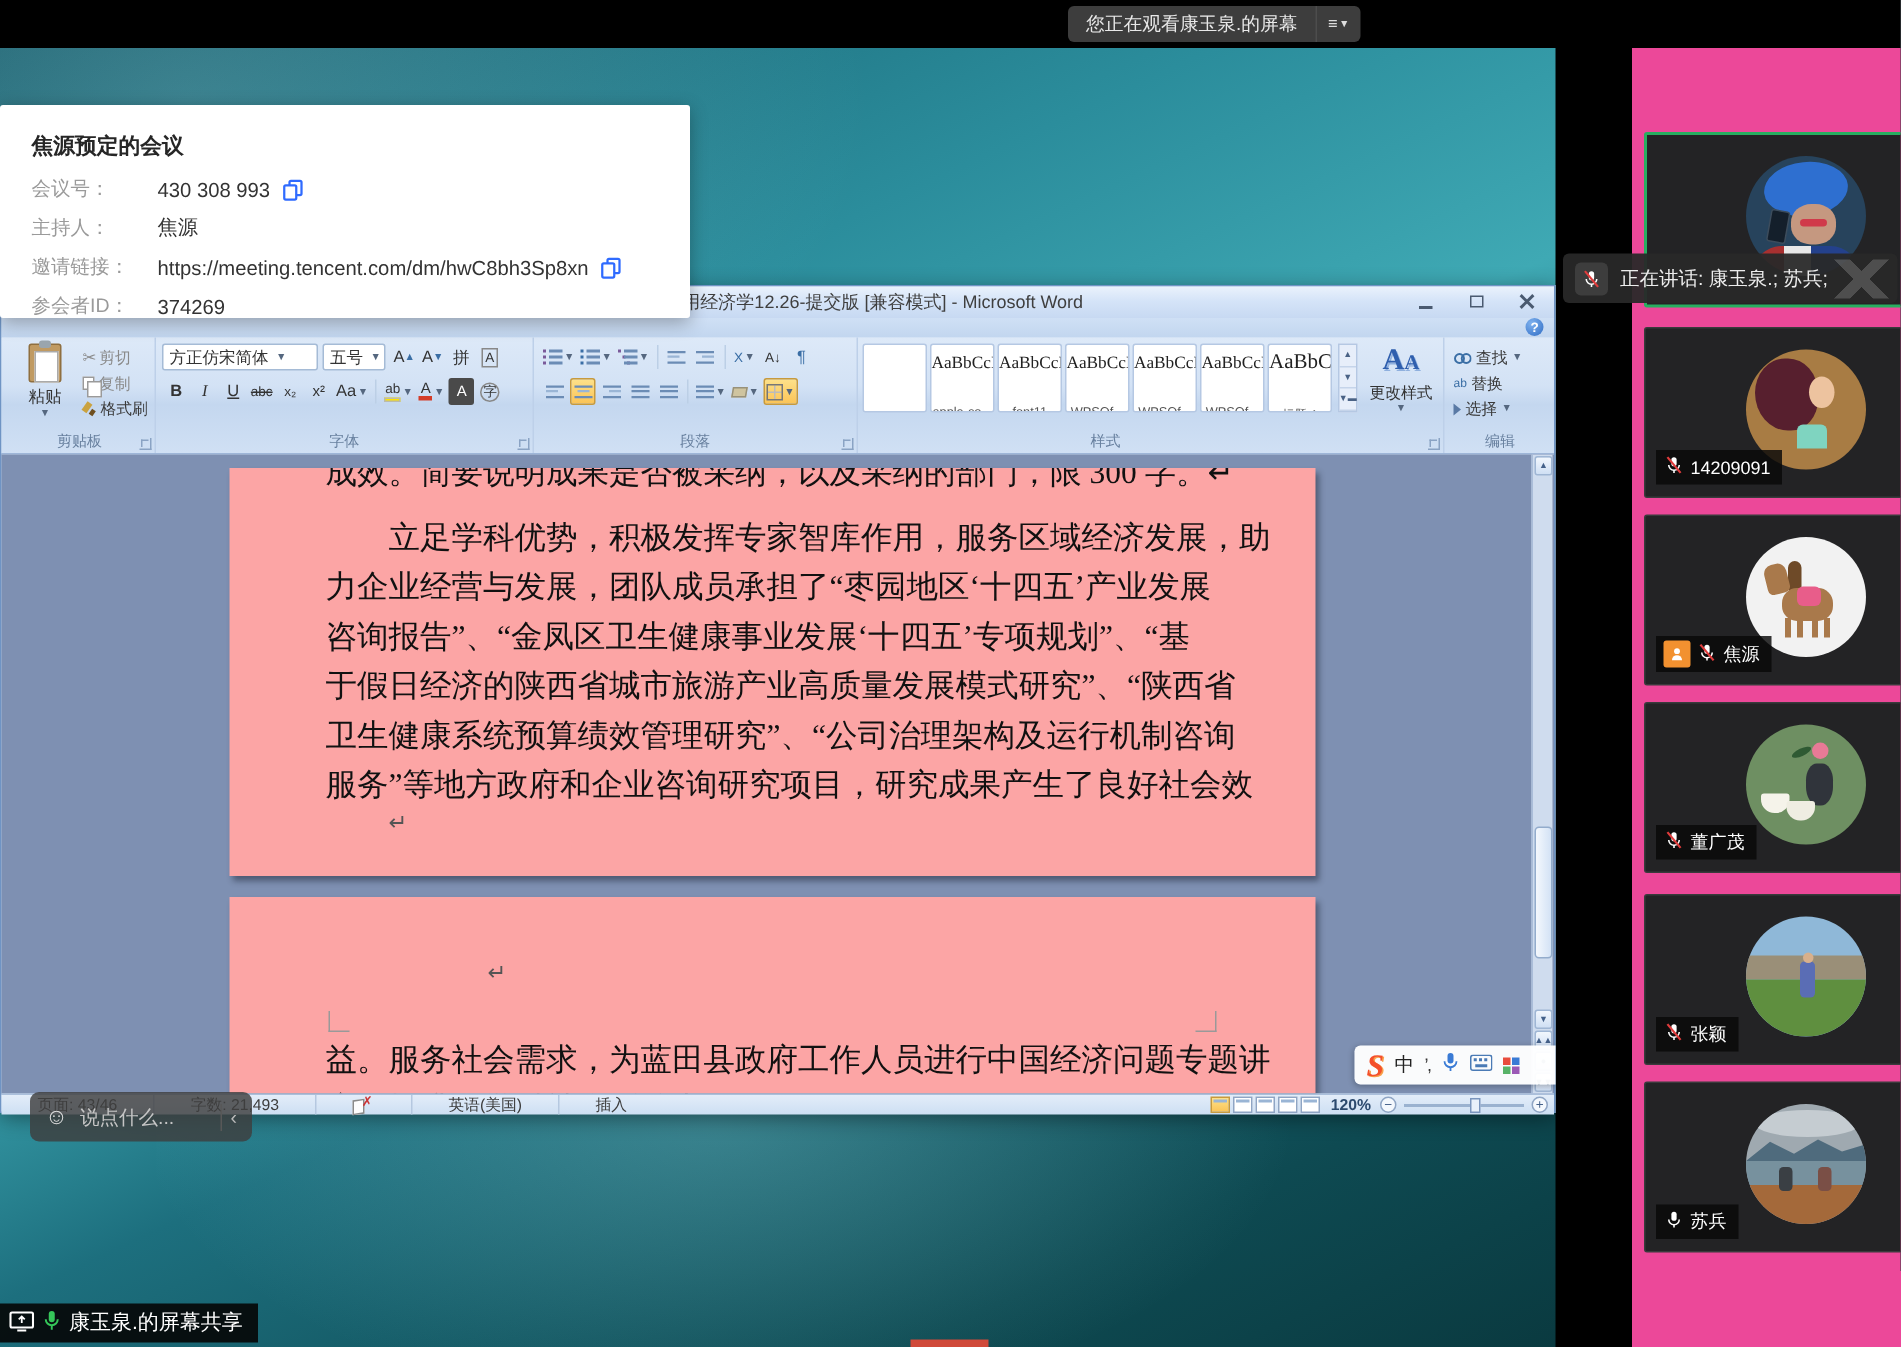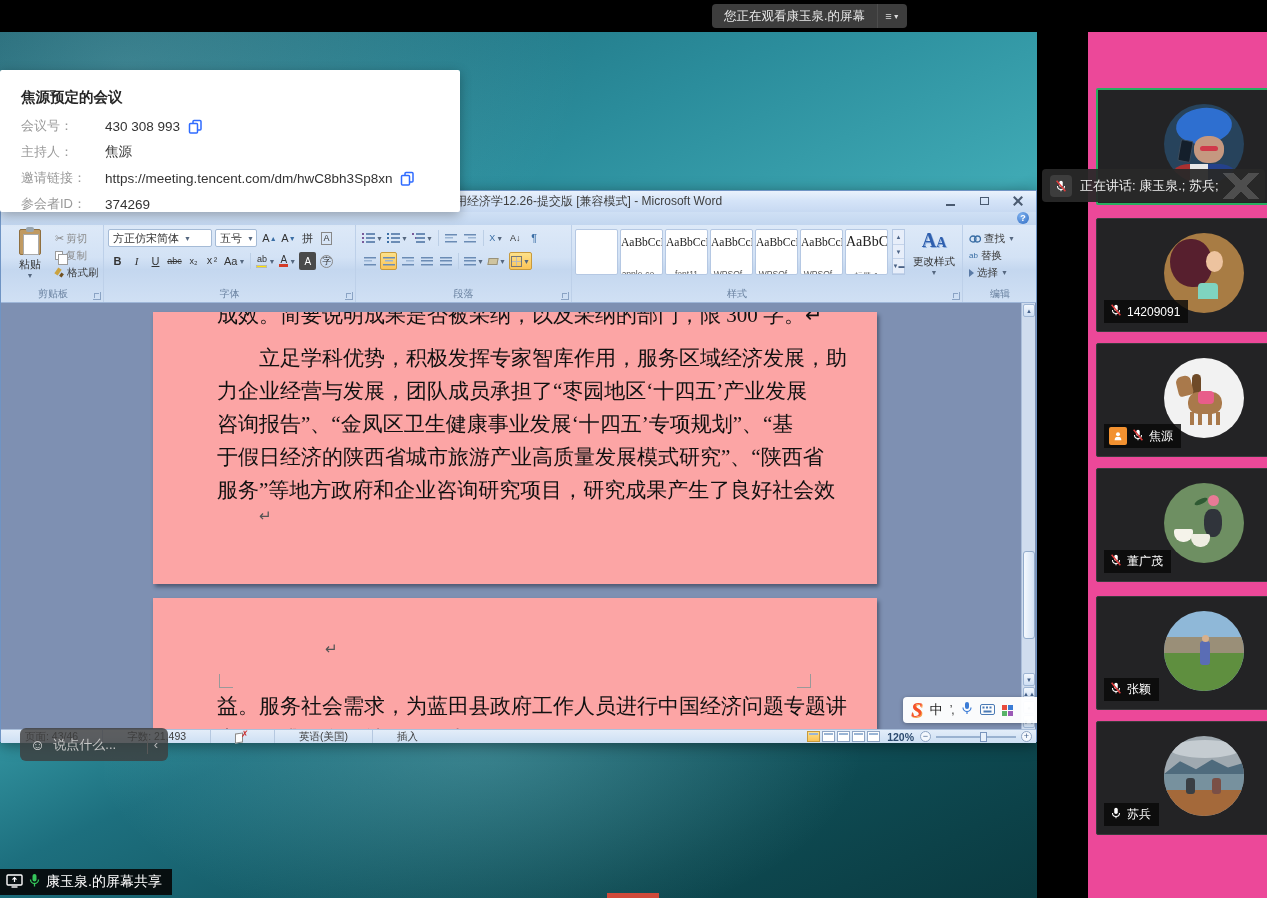--- a/index.html
+++ b/index.html
@@ -331,21 +331,21 @@
           <span class="sb">
               <span class="ic-box">A</span>
             </span>
         </div>
         <div class="rb-row" style="top:27px;">
           <span class="sb" style="font-weight:bold;">B</span>
           <span class="sb" style="font-style:italic;font-family:'Liberation Serif',serif;">I</span>
           <span class="sb" style="text-decoration:underline;">U</span>
           <span class="sb" style="text-decoration:line-through;font-size:9px;">abc</span>
           <span class="sb" style="font-size:9px;">x₂</span>
-          <span class="sb" style="font-size:10px;font-family:Liberation Mono, monospace;">x²</span>
+          <span class="sb" style="font-size:10px;">x²</span>
           <span class="sb">
               <span>Aa</span>
               <span class="dd">▼</span>
             </span>
           <span class="vsep"></span>
           <span class="sb">
               <span class="stack">
                 <span style="font-size:9px;">ab</span>
                 <span class="hl-bar"></span>
               </span>
@@ -525,20 +525,21 @@
     </div>
 
     <div class="w-docarea">
       <div class="page p1">
         <div class="doc-text">
           <div class="dline cut">成效。简要说明成果是否被采纳，以及采纳的部门，限 300 字。↵</div>
           <div class="dline ind">立足学科优势，积极发挥专家智库作用，服务区域经济发展，助</div>
           <div class="dline">力企业经营与发展，团队成员承担了“枣园地区‘十四五’产业发展</div>
           <div class="dline">咨询报告”、“金凤区卫生健康事业发展‘十四五’专项规划”、“基</div>
           <div class="dline">于假日经济的陕西省城市旅游产业高质量发展模式研究”、“陕西省</div>
+          <div class="dline">卫生健康系统预算绩效管理研究”、“公司治理架构及运行机制咨询</div>
           <div class="dline">服务”等地方政府和企业咨询研究项目，研究成果产生了良好社会效</div>
           <div class="pmark">↵</div>
         </div>
       </div>
       <div class="page p2">
         <div class="pmark">↵</div>
         <div class="cropL"></div>
         <div class="cropR"></div>
         <div class="doc-text">
           <div class="dline">益。服务社会需求，为蓝田县政府工作人员进行中国经济问题专题讲</div>

